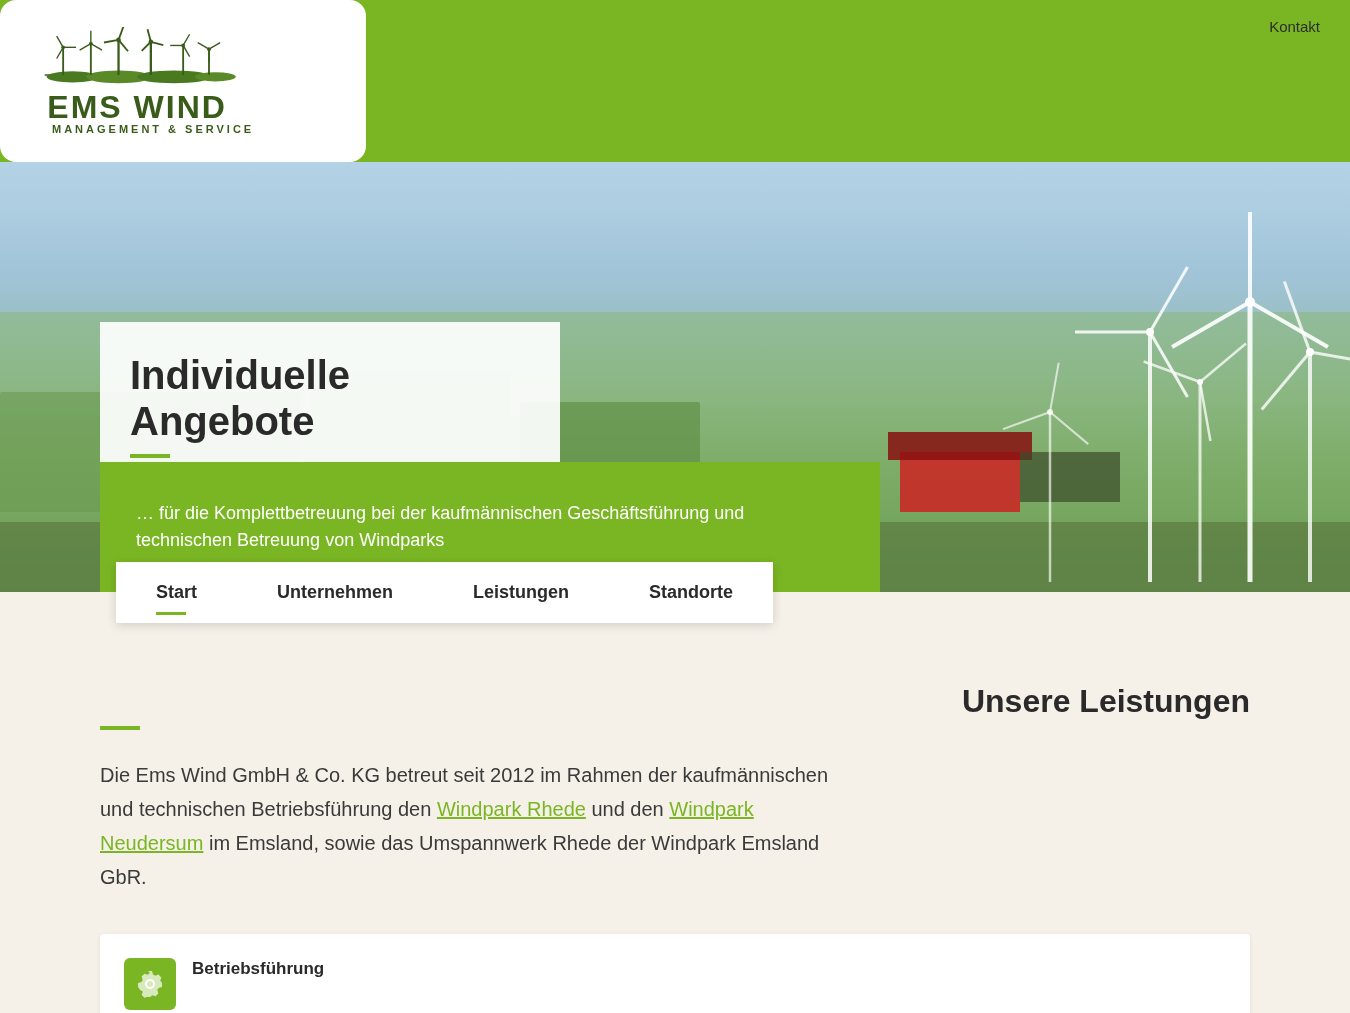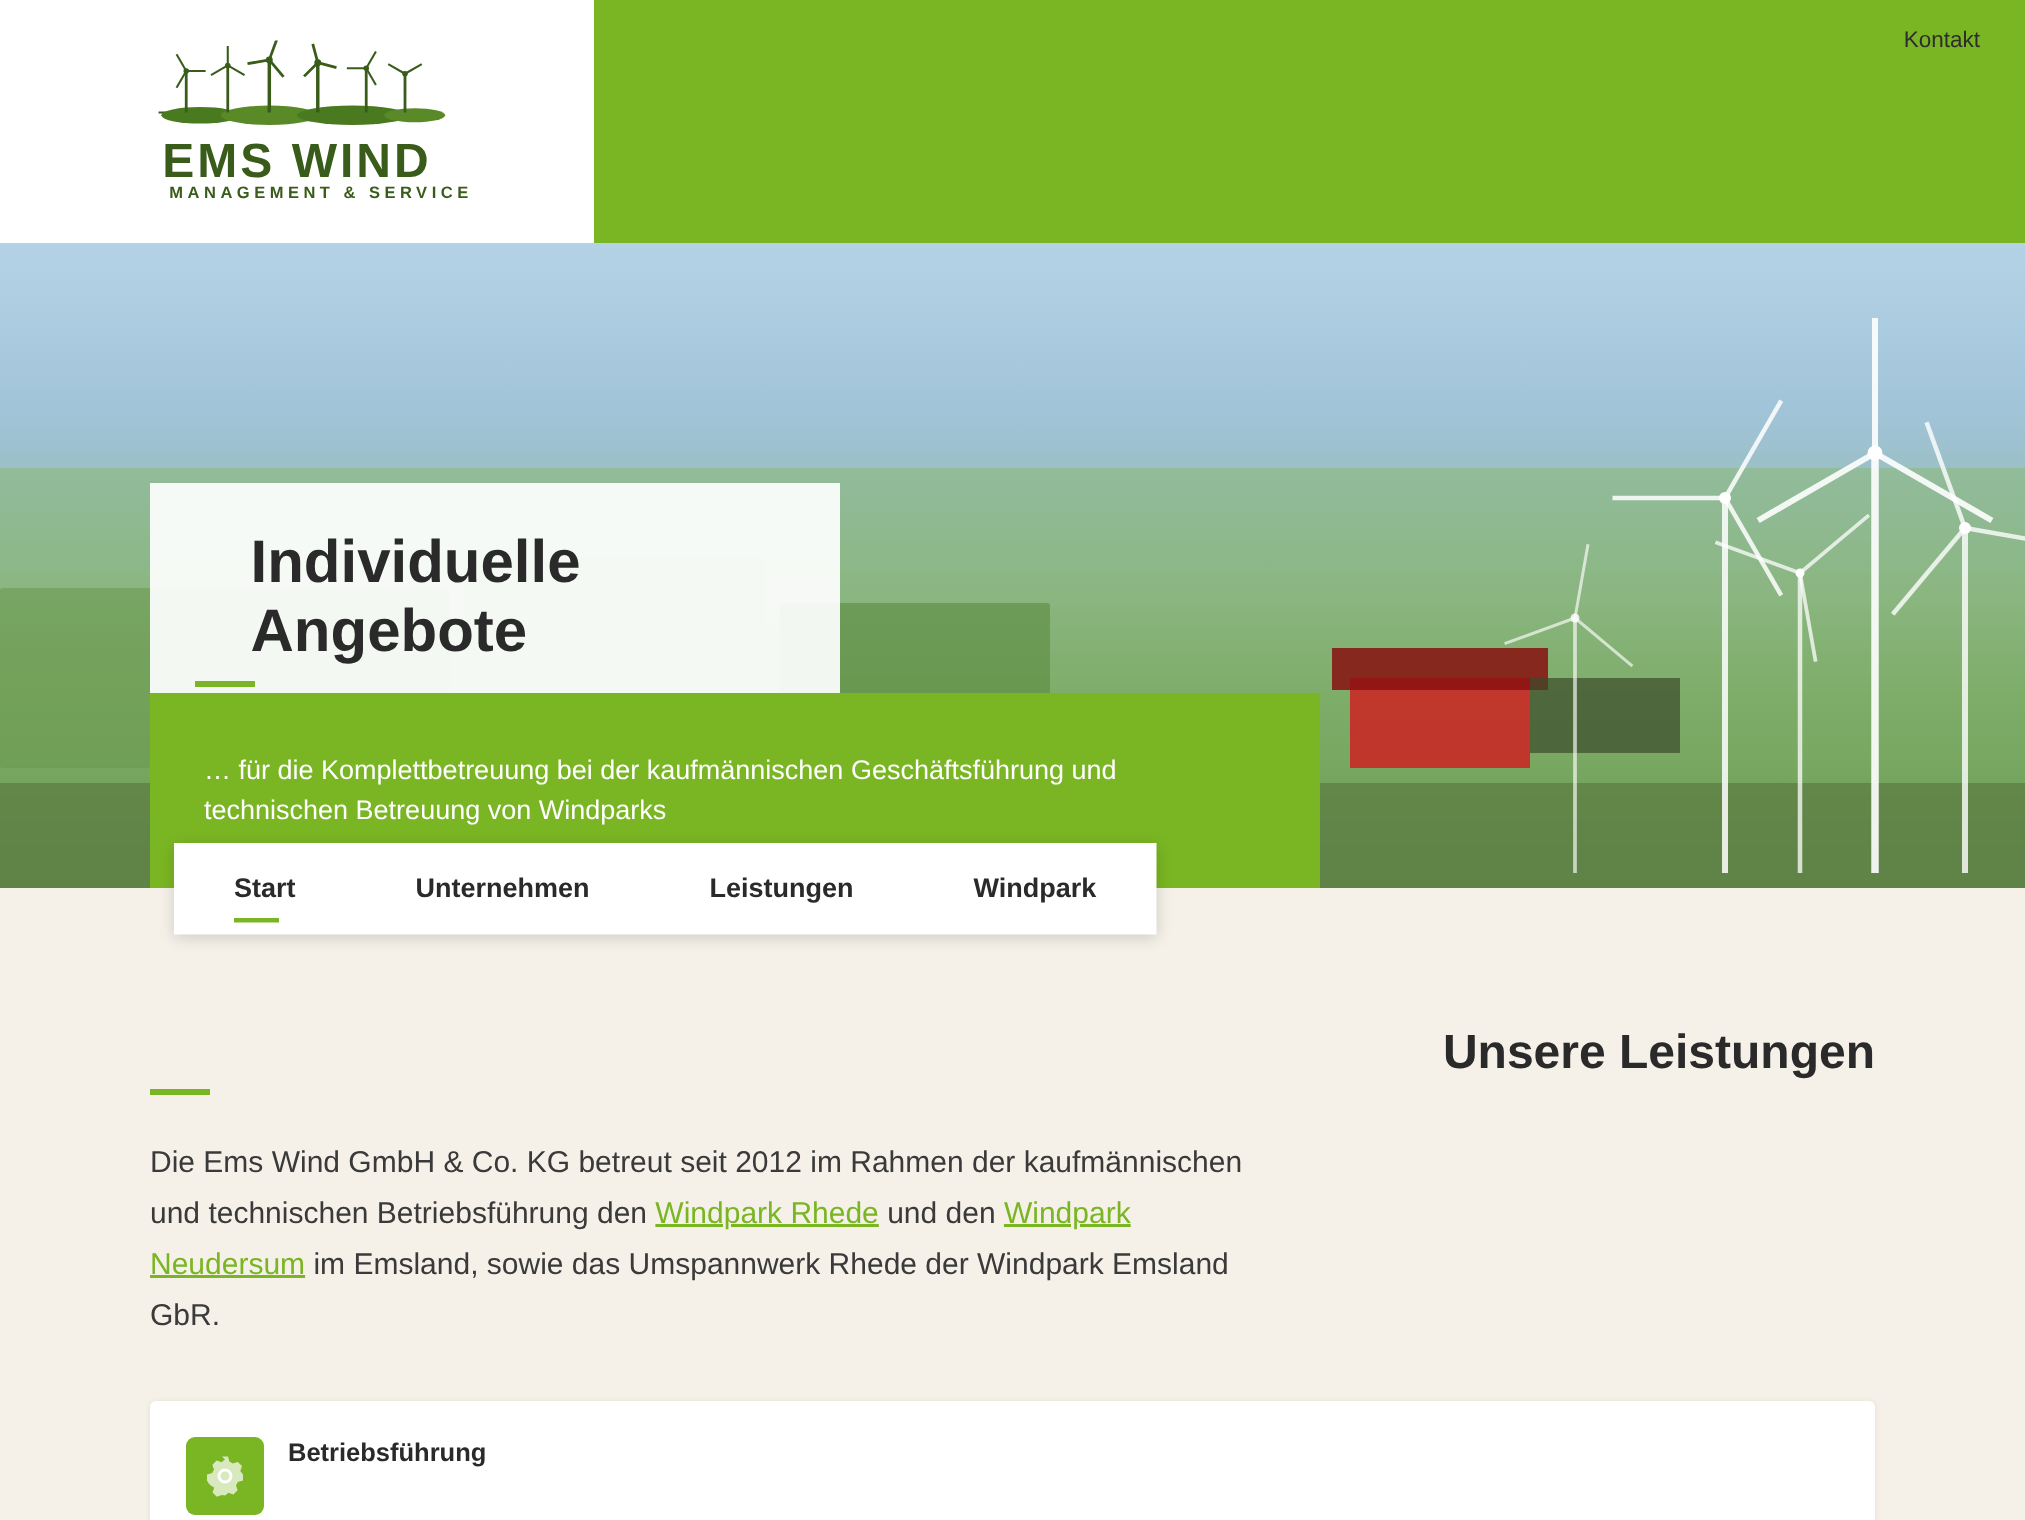--- a/index.html
+++ b/index.html
@@ -13,26 +13,26 @@
     .header {
       position: relative;
       width: 100%;
       height: 162px;
       background: #7ab623;
       display: flex;
       align-items: stretch;
     }
     .logo-box {
       background: #fff;
-      width: 396px;
+      width: 366px;
       min-height: 162px;
       display: flex;
       align-items: center;
-      justify-content: center;
       flex-shrink: 0;
+      border-radius: 16px;
     }
     .logo-inner {
       display: flex;
       flex-direction: column;
       align-items: center;
       padding: 10px 20px;
     }
     .logo-windmills {
       width: 200px;
       height: 60px;
@@ -94,21 +94,20 @@
       left: 100px;
       background: rgba(255,255,255,0.92);
       padding: 30px 40px 24px 30px;
       max-width: 460px;
     }
     .hero-title {
       font-size: 40px;
       font-weight: 900;
       color: #2a2a2a;
       line-height: 1.15;
-      margin-left: 37px;
     }
     .hero-title-underline {
       width: 40px;
       height: 4px;
       background: #7ab623;
       margin-top: 10px;
     }
 
     .hero-subtitle-box {
       position: absolute;
@@ -337,21 +336,21 @@
   <div class="hero-subtitle-box">
     <p class="hero-subtitle-text">… für die Komplettbetreuung bei der kaufmännischen Geschäftsführung und technischen Betreuung von Windparks</p>
   </div>
 </section>
 
 <nav style="background:transparent; padding: 0 0 0 100px; margin-top:-30px; position:relative; z-index:10;margin-left:16px;">
   <div style="display:inline-flex; background:#fff; box-shadow: 0 2px 10px rgba(0,0,0,0.15); max-width:680px;">
     <a class="nav-item active" href="#">Start</a>
     <a class="nav-item" href="#">Unternehmen</a>
     <a class="nav-item" href="#">Leistungen</a>
-    <a class="nav-item" href="#">Windpark</a>
+    <a class="nav-item" href="#">Standorte</a>
   </div>
 </nav>
 
 <main class="main-content">
   <h2 class="section-title">Unsere Leistungen</h2>
   <div class="section-underline"></div>
 
   <p class="section-body">
     <span>Die Ems Wind GmbH &amp; Co. KG betreut seit 2012 im Rahmen der kaufmännischen und technischen Betriebsführung den </span><a href="#">Windpark Rhede</a><span> und den </span><a href="#">Windpark Neudersum</a><span> im Emsland, sowie das Umspannwerk Rhede der Windpark Emsland GbR.</span>
   </p>

